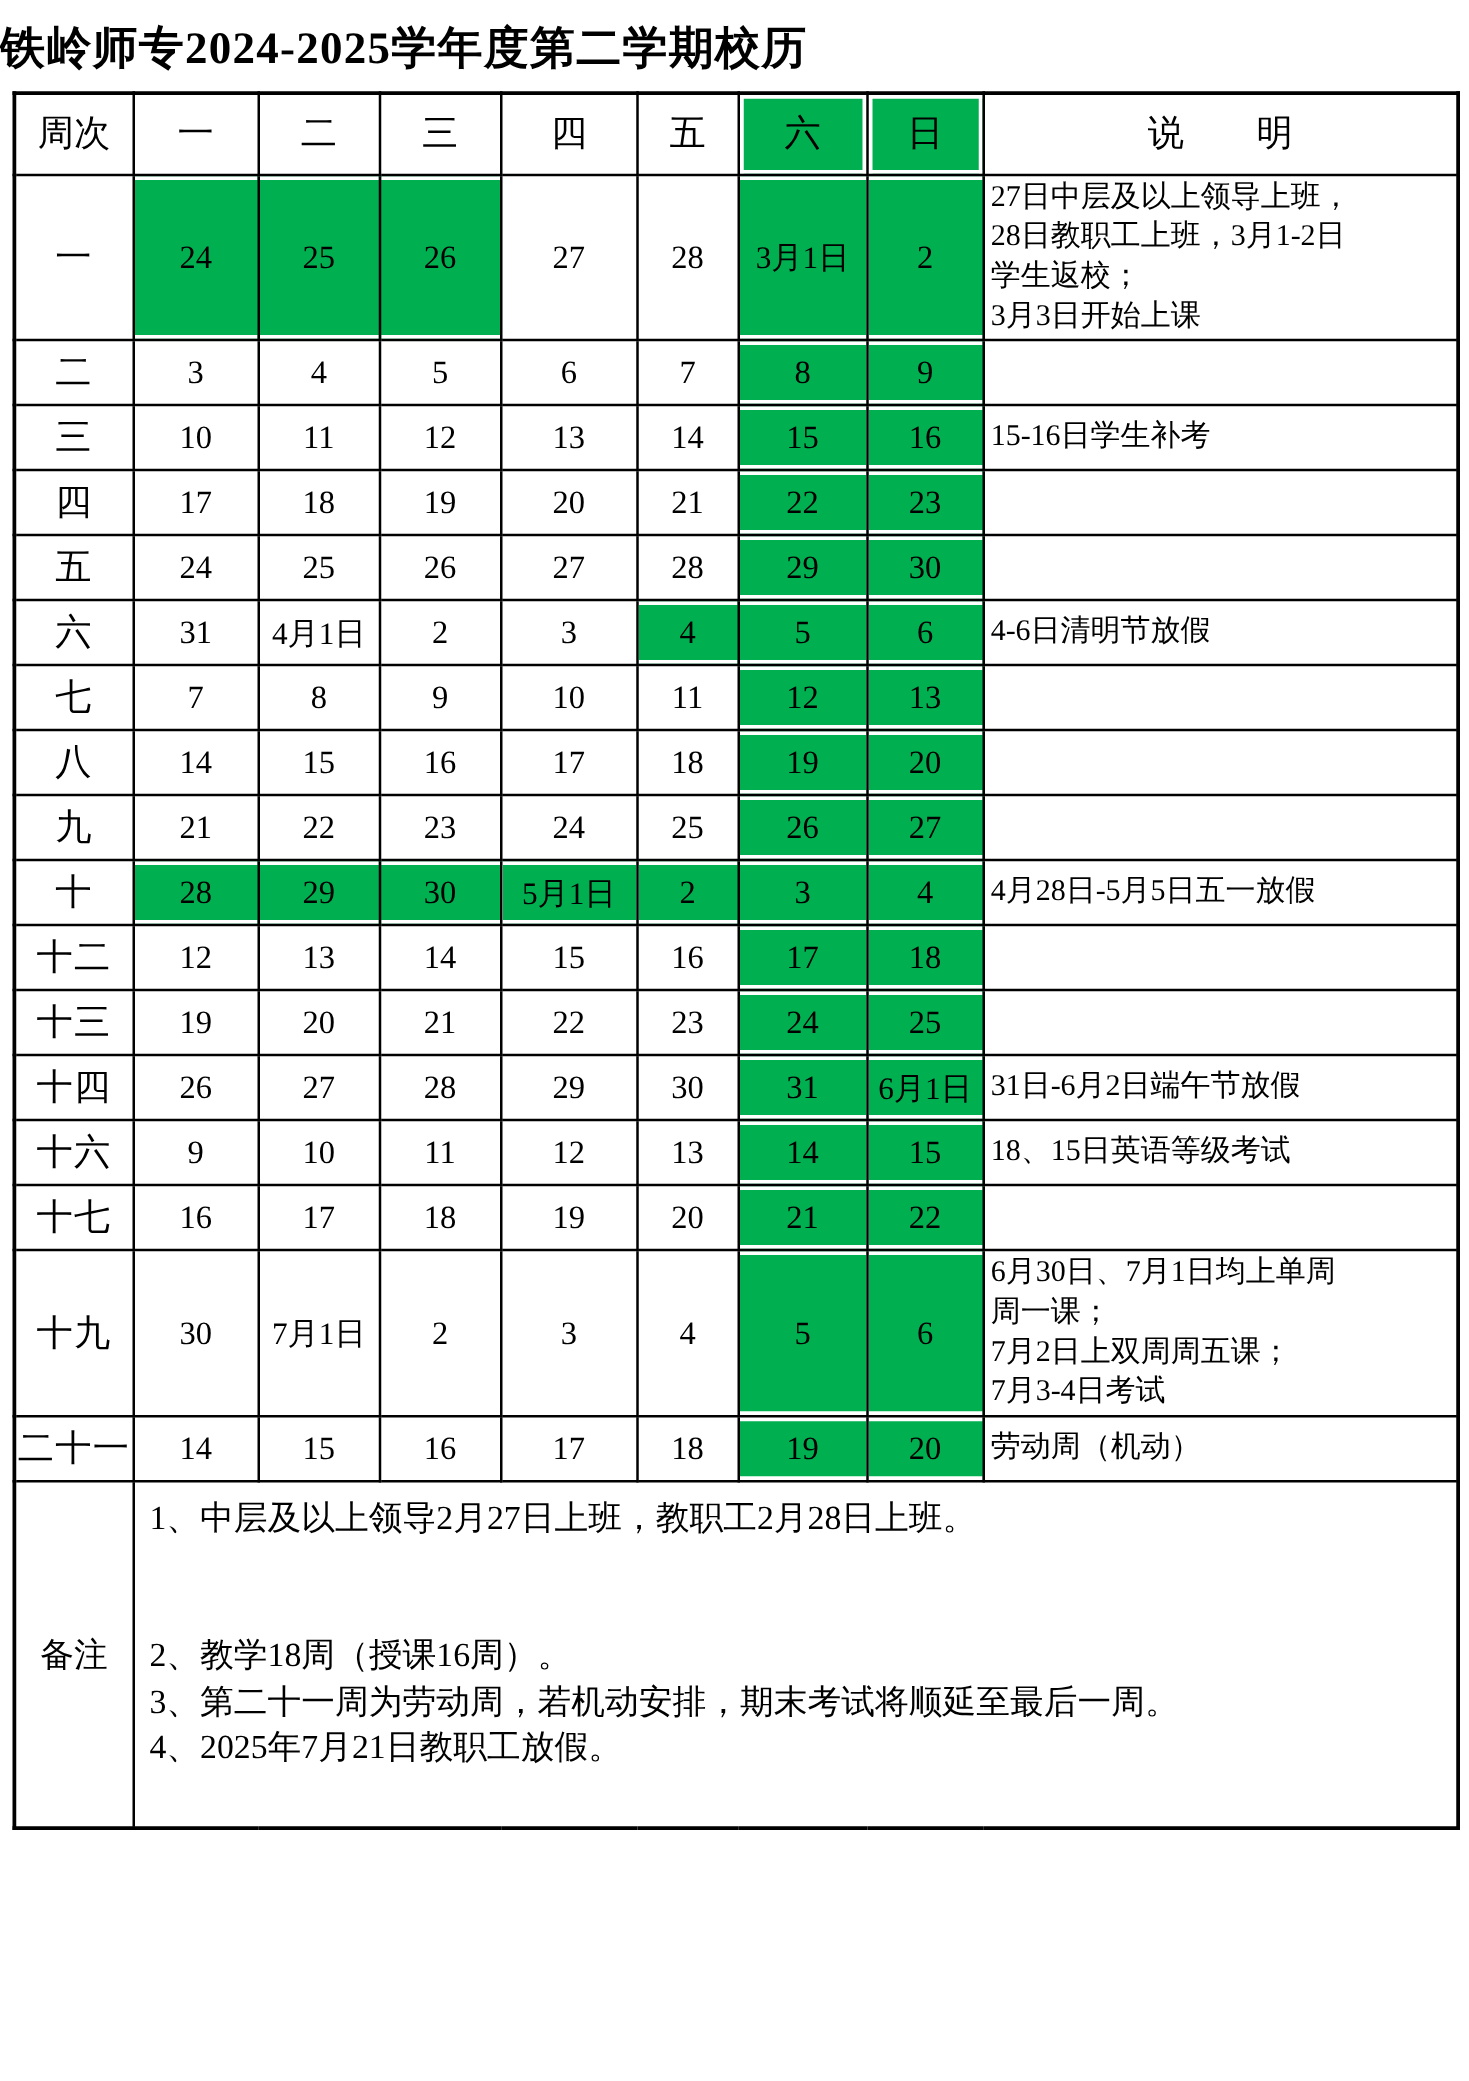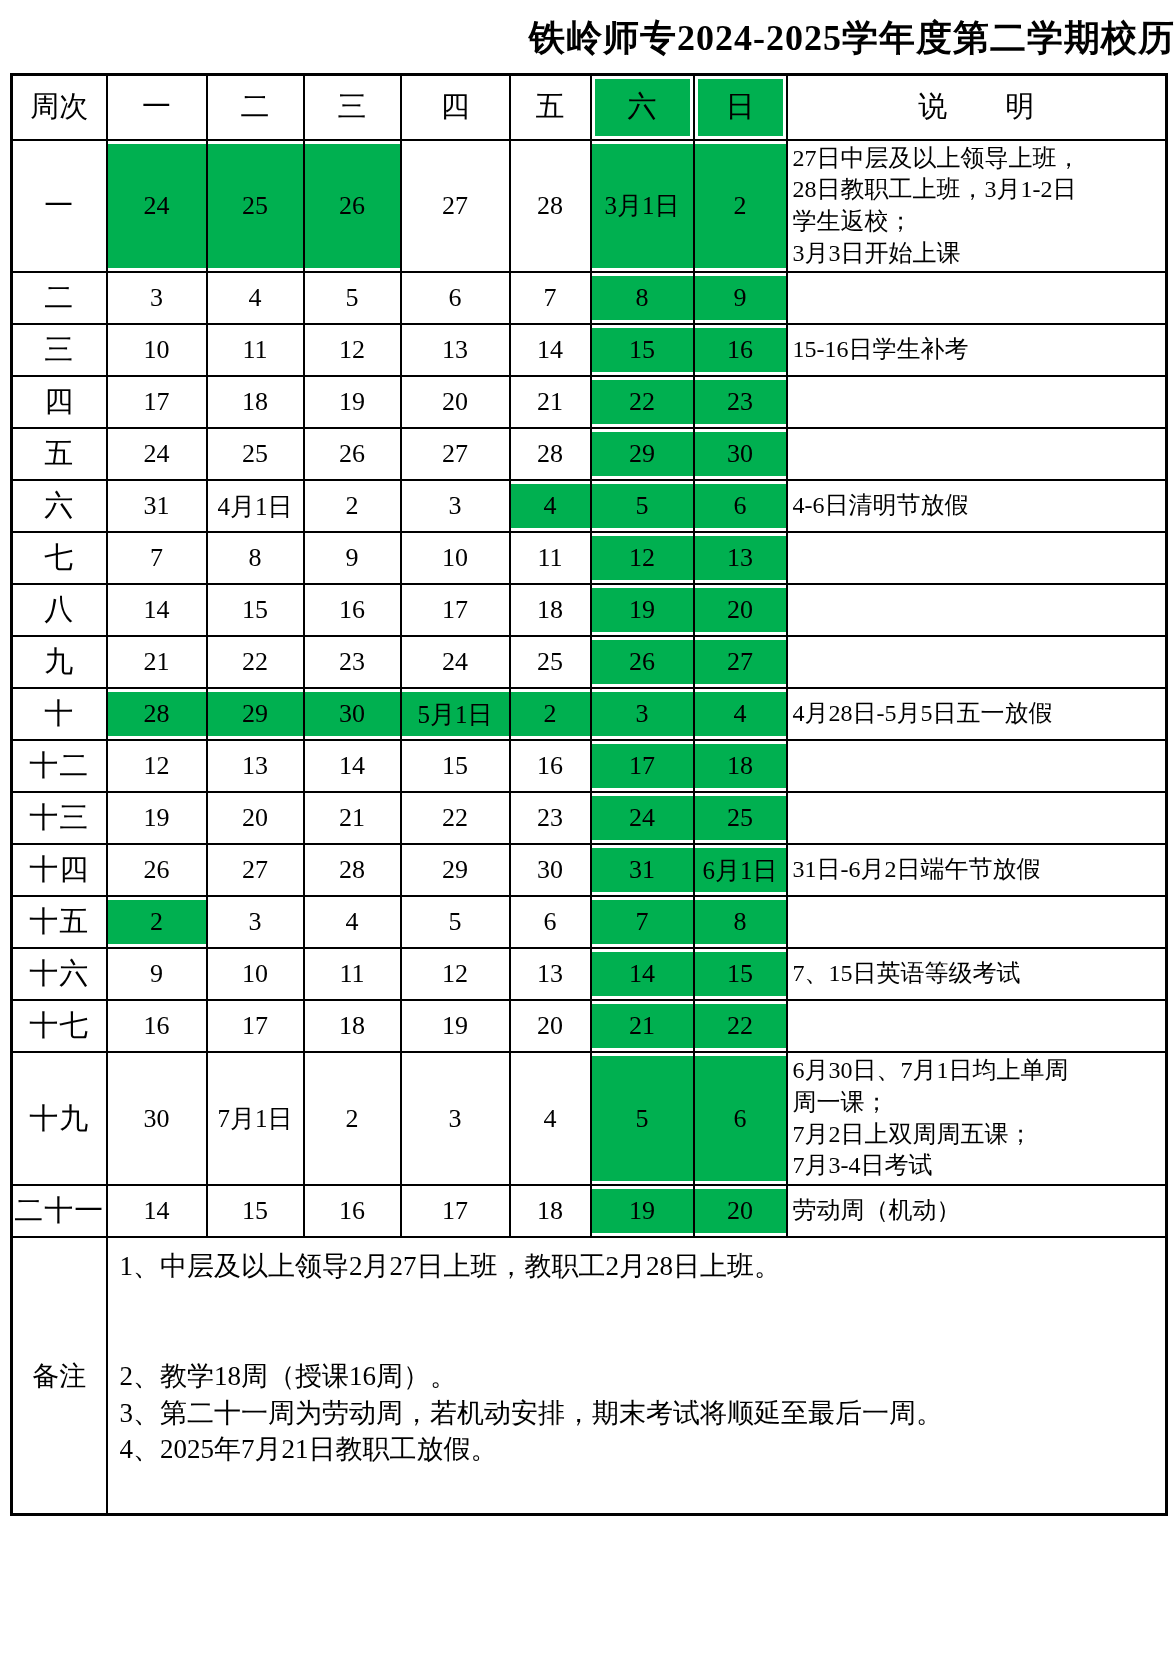--- a/index.html
+++ b/index.html
@@ -2,21 +2,21 @@
 <html style="--green: #00B050; --border: #000000;"><head>
 <meta charset="utf-8">
 <style>
   :root { --green:#00B050; --border:#000; }
   html,body{margin:0;padding:0;}
   body{
     width:1175px;height:1665px;overflow:hidden;background:#fff;
     font-family:"Liberation Serif","DejaVu Serif",serif;color:#000;
   }
   .page-title{
-    text-align:right;font-size:36px;font-weight:700;
+    text-align:left;font-size:36px;font-weight:700;
     margin:14px 0 10px 0;letter-spacing:1px;
   }
   table.calendar{
     table-layout:fixed;border-collapse:collapse;
     margin-left:10px;width:1155px;
     border:3px solid var(--border);
   }
   .calendar th,.calendar td{
     border:2px solid var(--border);
     text-align:center;vertical-align:middle;
@@ -219,40 +219,29 @@
         <td class="day">26</td>
         <td class="day">27</td>
         <td class="day">28</td>
         <td class="day">29</td>
         <td class="day">30</td>
         <td class="day g">31</td>
         <td class="day g month">6月1日</td>
         <td class="note">31日-6月2日端午节放假</td>
       </tr>
       <tr>
-        <td class="week">十五</td>
-        <td class="day g">2</td>
-        <td class="day">3</td>
-        <td class="day">4</td>
-        <td class="day">5</td>
-        <td class="day">6</td>
-        <td class="day g">7</td>
-        <td class="day g">8</td>
-        <td class="note"></td>
-      </tr>
-      <tr>
         <td class="week">十六</td>
         <td class="day">9</td>
         <td class="day">10</td>
         <td class="day">11</td>
         <td class="day">12</td>
         <td class="day">13</td>
         <td class="day g">14</td>
         <td class="day g">15</td>
-        <td class="note">7、15日英语等级考试</td>
+        <td class="note">18、15日英语等级考试</td>
       </tr>
       <tr>
         <td class="week">十七</td>
         <td class="day">16</td>
         <td class="day">17</td>
         <td class="day">18</td>
         <td class="day">19</td>
         <td class="day">20</td>
         <td class="day g">21</td>
         <td class="day g">22</td>

